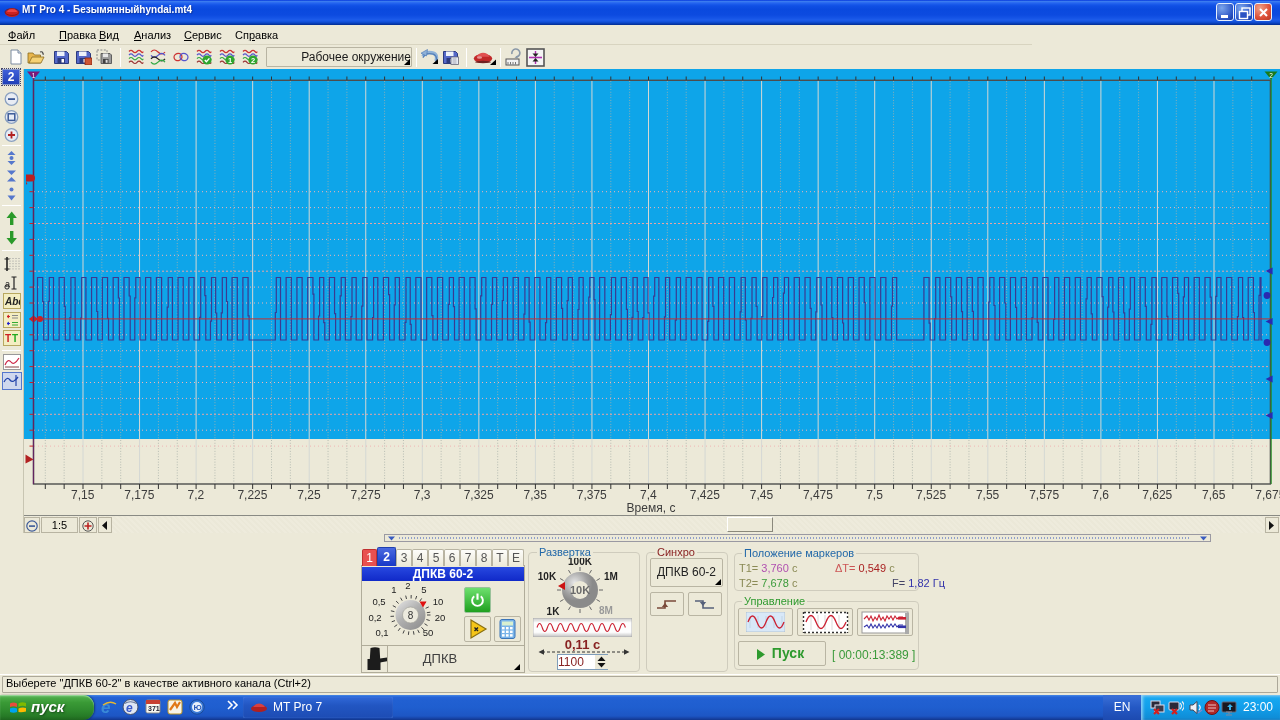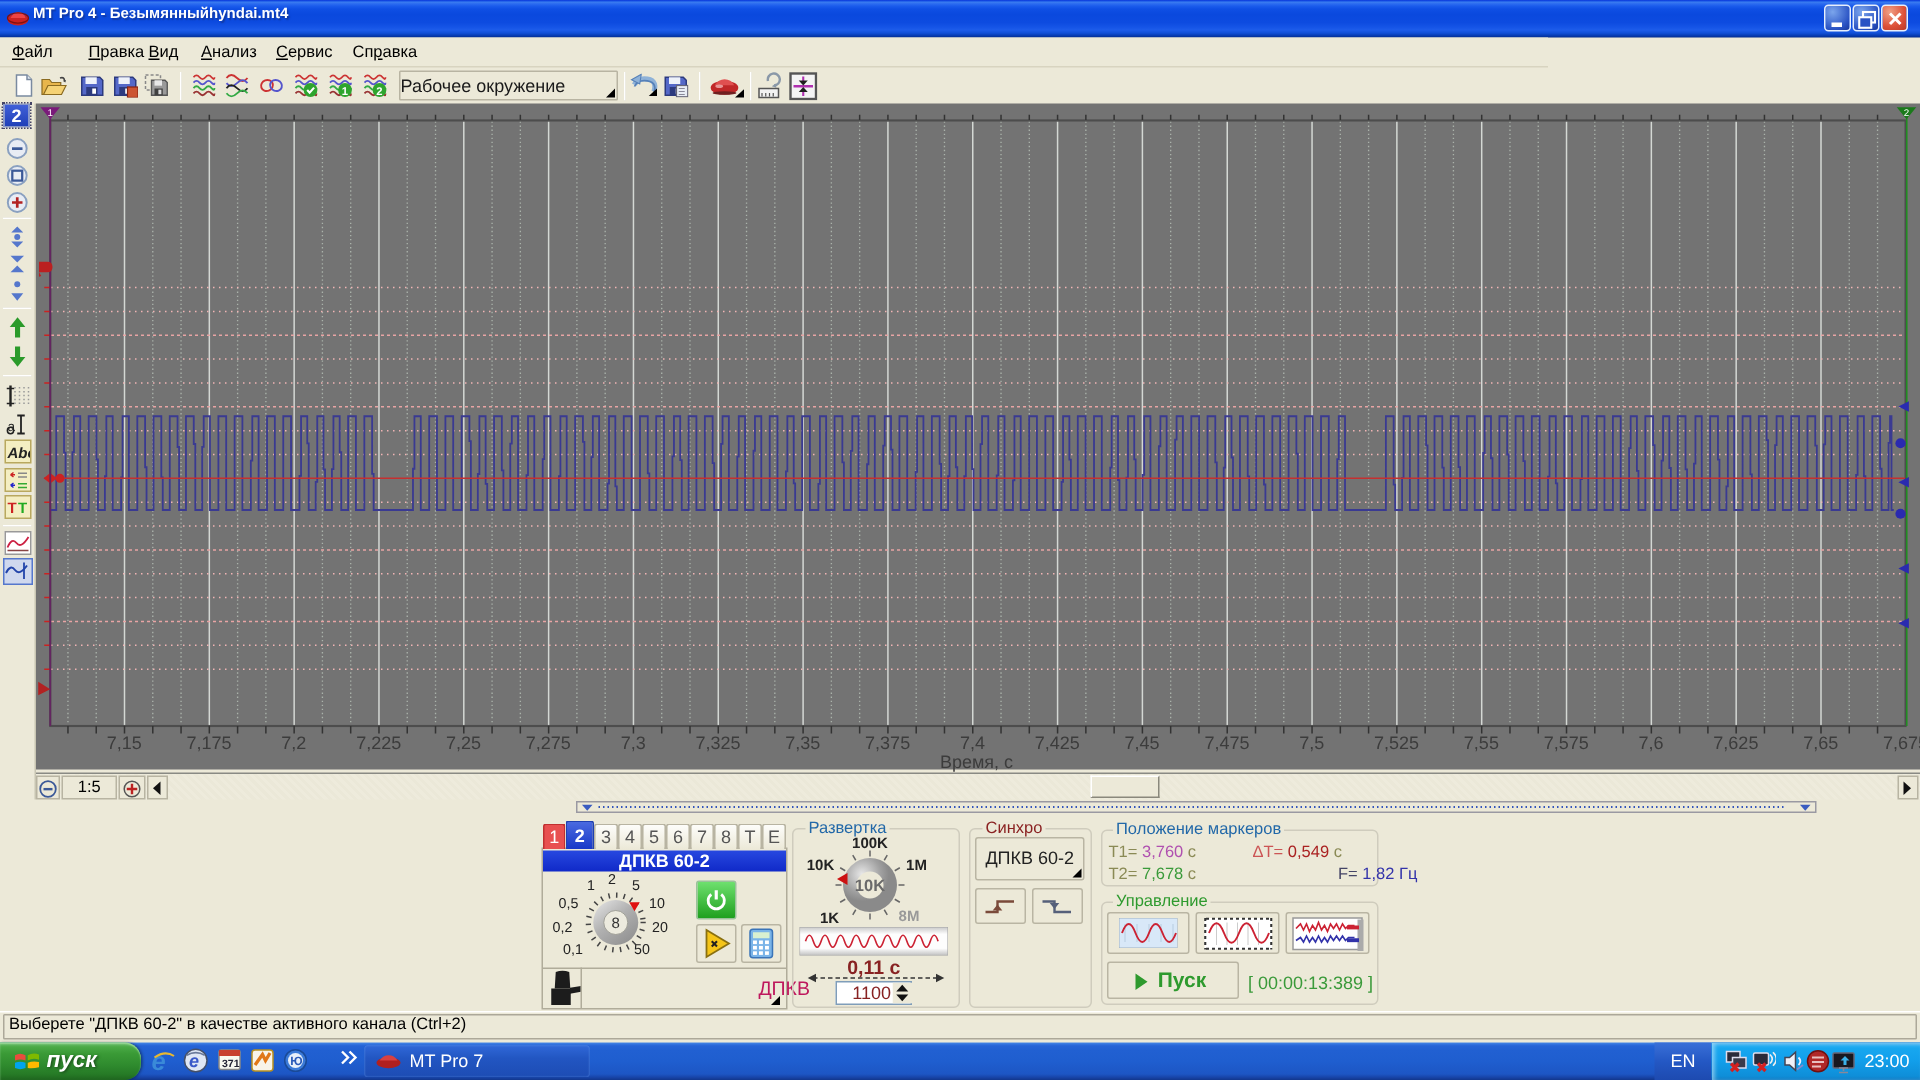--- a/index.html
+++ b/index.html
@@ -12,28 +12,28 @@
 .wbtn.r{background:radial-gradient(circle at 30% 25%,#f0a086,#dd5037 60%,#b83926)}
 .wbtn svg{position:absolute;left:0;top:0}
 
 #menu{left:0;top:25px;width:1032px;height:20px;background:#ece9d8;border-bottom:1px solid #d8d4c0;font-size:11px;color:#000}
 #menu span{position:absolute;top:4px}
 #menu u{text-decoration:underline}
 
 #toolbar{left:0;top:46px;width:1280px;height:23px;background:#ece9d8}
 .tsep{position:absolute;top:2px;width:1px;height:19px;background:#c6c3b2;border-right:1px solid #fff}
 .tbtn{position:absolute;top:1px}
-#rabo{position:absolute;left:266px;top:1px;width:146px;height:20px;background:#ece9d8;border:1px solid #b8b4a2;border-radius:1px;font-size:12px;color:#1a1a1a;text-align:left;line-height:19px}
+#rabo{position:absolute;left:266px;top:1px;width:146px;height:20px;background:#ece9d8;border:1px solid #b8b4a2;border-radius:1px;font-size:12px;color:#1a1a1a;text-align:right;line-height:19px}
 .cornertri{position:absolute;width:0;height:0;border-left:6px solid transparent;border-bottom:6px solid #000}
 
 #sidebar{left:0;top:69px;width:24px;height:464px;background:#ece9d8;border-right:1px solid #c8c5b2}
 .sicon{position:absolute;left:3px;width:17px;height:16px}
 .ssep{position:absolute;left:2px;width:19px;height:1px;background:#c8c4b4;border-bottom:1px solid #fff}
 
-#chartbg{left:24px;top:69px;width:1256px;height:444px;background:#737373}
+#chartbg{left:24px;top:69px;width:1256px;height:370px;background:#0ea5e9}
 
 #scrollrow{left:24px;top:515px;width:1256px;height:18px;background:repeating-linear-gradient(45deg,#eeebdc 0 2px,#ebe8d8 2px 4px);border-top:1px solid #898a84}
 .sbtn{position:absolute;top:1px;height:16px;background:#ece9d8;border:1px solid #b8b4a2;font-size:11px;color:#000;text-align:center}
 #sthumb{position:absolute;left:703px;top:1px;width:46px;height:15px;background:#ece9d8;border-top:1px solid #fff;border-left:1px solid #fff;border-right:1.5px solid #8a887c;border-bottom:1.5px solid #8a887c}
 #sright{position:absolute;left:1241px;top:1px;width:14px;height:16px;background:#ece9d8;border:1px solid #b8b4a2}
 
 #split{left:384px;top:534px;width:827px;height:8px;border:1px solid #9a99a2;background:#ece9d8}
 
 #panel{left:0;top:542px;width:1280px;height:132px;background:#ece9d8}
 .grp{position:absolute;border:1px solid #cfccbd;border-radius:4px}
@@ -411,21 +411,21 @@
           <rect x="15" y="17.2" width="2.6" height="2.4"></rect>
         </g>
       </svg></div>
 <div class="abs" style="left:362px;top:103px;width:162px;height:27px;border-top:1px solid #b0ac9a"></div>
 <div class="abs" style="left:387px;top:103px;width:1px;height:27px;background:#b0ac9a"></div>
 <svg class="abs" style="left:363px;top:104px" width="24" height="26">
       <path d="M7.5 2 q4.5 -1.6 9 0 l0.7 11 h-10.4 z" fill="#1c1c1c"></path>
       <rect x="4.5" y="13" width="13" height="11" fill="#1c1c1c"></rect>
       <path d="M17 12.5 l7.5 -1.2 l1 3.6 l-8.5 1.6 z" fill="#1c1c1c"></path>
     </svg>
-<div class="abs" style="left:404px;top:106px;width:136px;height:22px;font-size:13px;color:#be185d;text-align:right;line-height:22px">ДПКВ</div>
+<div class="abs" style="left:372px;top:106px;width:136px;height:22px;font-size:13px;color:#404040;text-align:center;line-height:22px">ДПКВ</div>
 <div class="cornertri" style="left:514px;top:122px"></div>
 <div class="grp" style="left:528px;top:10px;width:112px;height:120px"></div>
 <div class="grplab" style="left:537px;top:4px;color:#2268a8">Развертка</div>
 <svg class="abs" style="left:534px;top:16px" width="100" height="62" viewBox="0 0 100 62">
       <path d="M65.0 32.0L69.0 32.0 M62.5 41.5L65.9 43.5 M55.5 48.5L57.5 51.9 M46.0 51.0L46.0 55.0 M36.5 48.5L34.5 51.9 M29.5 41.5L26.1 43.5 M27.0 32.0L23.0 32.0 M29.5 22.5L26.1 20.5 M36.5 15.5L34.5 12.1 M46.0 13.0L46.0 9.0 M55.5 15.5L57.5 12.1 M62.5 22.5L65.9 20.5" stroke="#666" stroke-width="1"></path>
       <circle cx="46" cy="32" r="18" fill="url(#dg)"></circle>
       <circle cx="46" cy="32" r="9" fill="#ece9d8"></circle>
       <defs>
         <radialGradient id="dg" cx="35%" cy="30%">
           <stop offset="0%" stop-color="#e8e8e8"></stop>
@@ -453,21 +453,21 @@
 <rect x="0" y="0" width="99" height="19" fill="url(#sg)" stroke="#aaa" stroke-width="0.8"></rect>
 <path d="M4 9.5 q2.6 -8 5.2 0 q2.6 8 5.2 0 q2.6 -8 5.2 0 q2.6 8 5.2 0 q2.6 -8 5.2 0 q2.6 8 5.2 0 q2.6 -8 5.2 0 q2.6 8 5.2 0 q2.6 -8 5.2 0 q2.6 8 5.2 0 q2.6 -8 5.2 0 q2.6 8 5.2 0 q2.6 -8 5.2 0 q2.6 8 5.2 0 q2.6 -8 5.2 0 q2.6 8 5.2 0 q2.6 -8 5.2 0" fill="none" stroke="#cc2233" stroke-width="1.1"></path>
     </svg>
 <div class="abs" style="left:533px;top:95px;width:99px;text-align:center;font-size:13px;font-weight:bold;color:#882222">0,11 с</div>
 <svg class="abs" style="left:538px;top:106px" width="92" height="8">
       <path d="M4 4 H88" stroke="#333" stroke-width="1" stroke-dasharray="3,2"></path>
       <path d="M0.5 4 l5.5 -2.8 v5.6 z" fill="#333"></path>
       <path d="M91.5 4 l-5.5 -2.8 v5.6 z" fill="#333"></path>
     </svg>
 <div class="abs" style="left:557px;top:112px;width:51px;height:16px;background:#fff;border:1px solid #7f9db9">
-<div class="abs" style="left:0;top:0;width:36px;height:14px;font-size:12px;color:#882222;text-align:right;line-height:14px">1100</div>
+<div class="abs" style="left:0;top:0;width:36px;height:14px;font-size:12px;color:#882222;text-align:left;line-height:14px">1100</div>
 <svg class="abs" style="left:37px;top:0" width="13" height="14">
         <rect x="0" y="0" width="13" height="14" fill="#ece9d8"></rect>
         <path d="M6.5 1.5 l4 4.5 h-8 z" fill="#111"></path>
         <path d="M6.5 12.5 l4 -4.5 h-8 z" fill="#111"></path>
       </svg>
     </div>
 <div class="grp" style="left:646px;top:10px;width:82px;height:120px"></div>
 <div class="grplab" style="left:655px;top:4px;color:#8a2222">Синхро</div>
 <div class="bevelbtn" style="left:650px;top:16px;width:73px;height:29px;font-size:12px;color:#222;text-align:center;line-height:27px">ДПКВ 60-2<div class="cornertri" style="right:1px;bottom:1px"></div></div>
 <div class="bevelbtn" style="left:650px;top:50px;width:34px;height:24px"><svg width="32" height="22">

